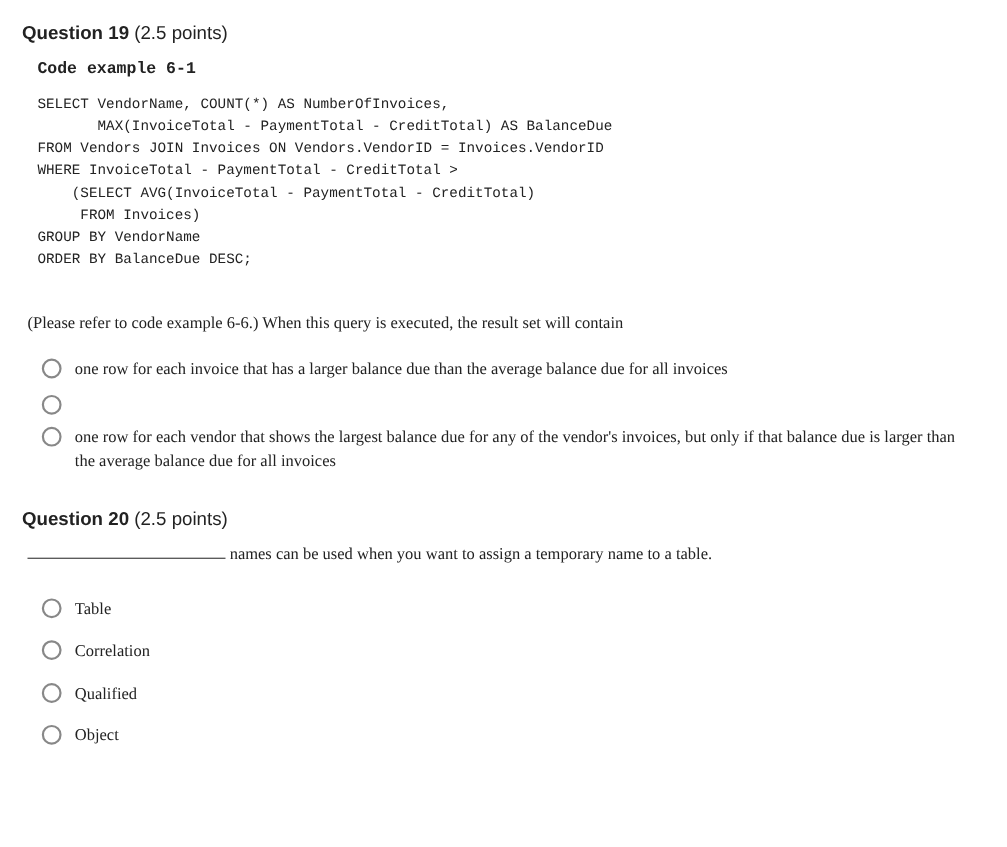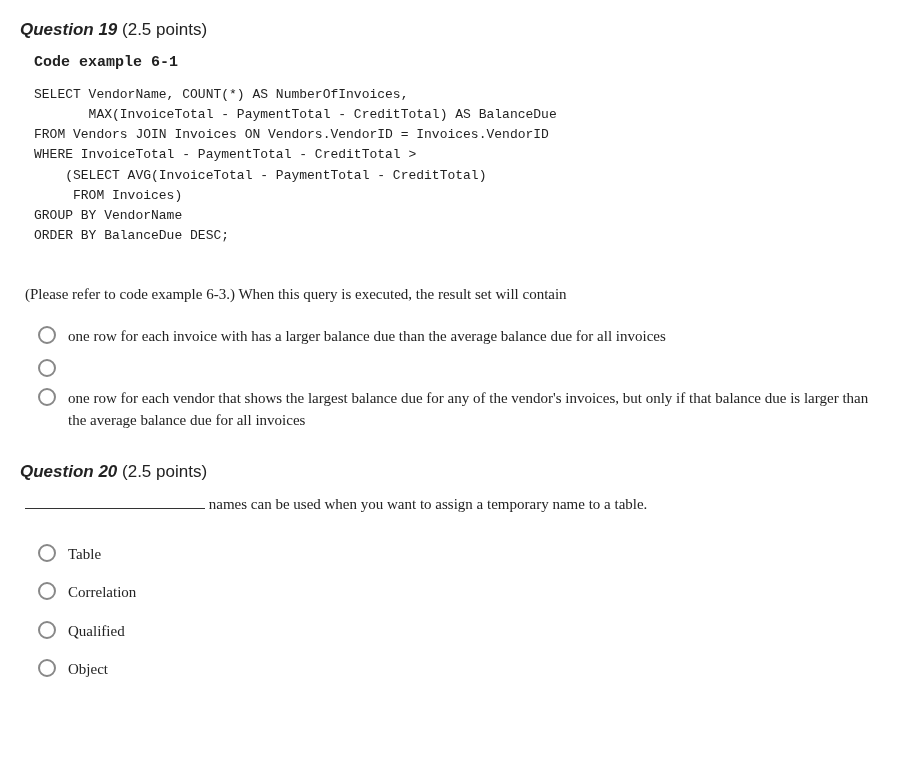--- a/index.html
+++ b/index.html
@@ -17,21 +17,20 @@
     }
     .question-block {
       margin-bottom: 30px;
     }
     .question-header {
       font-size: 17px;
       margin-bottom: 14px;
     }
     .question-header .q-title {
       font-weight: 700;
-      font-style: italic;
     }
     .question-header .q-points {
       font-weight: 400;
       text-align: center;
     }
     .example-title {
       font-family: Liberation Mono, monospace;
       font-weight: 700;
       font-size: 15px;
       margin-left: 14px;
@@ -106,26 +105,26 @@
 
   <div class="code-block">SELECT VendorName, COUNT(*) AS NumberOfInvoices,
        MAX(InvoiceTotal - PaymentTotal - CreditTotal) AS BalanceDue
 FROM Vendors JOIN Invoices ON Vendors.VendorID = Invoices.VendorID
 WHERE InvoiceTotal - PaymentTotal - CreditTotal &gt;
     (SELECT AVG(InvoiceTotal - PaymentTotal - CreditTotal)
      FROM Invoices)
 GROUP BY VendorName
 ORDER BY BalanceDue DESC;</div>
 
-  <div class="question-text">(Please refer to code example 6-3.) When this query is executed, the result set will contain</div>
+  <div class="question-text">(Please refer to code example 6-6.) When this query is executed, the result set will contain</div>
 
   <div class="options q19-options">
     <div class="option-row">
       <div class="radio"></div>
-      <div class="option-label">one row for each invoice with has a larger balance due than the average balance due for all invoices</div>
+      <div class="option-label">one row for each invoice that has a larger balance due than the average balance due for all invoices</div>
     </div>
     <div class="option-row">
       <div class="radio"></div>
     </div>
     <div class="option-row">
       <div class="radio"></div>
       <div class="option-label">one row for each vendor that shows the largest balance due for any of the vendor's invoices, but only if that balance due is larger than the average balance due for all invoices</div>
     </div>
   </div>
 </div>

